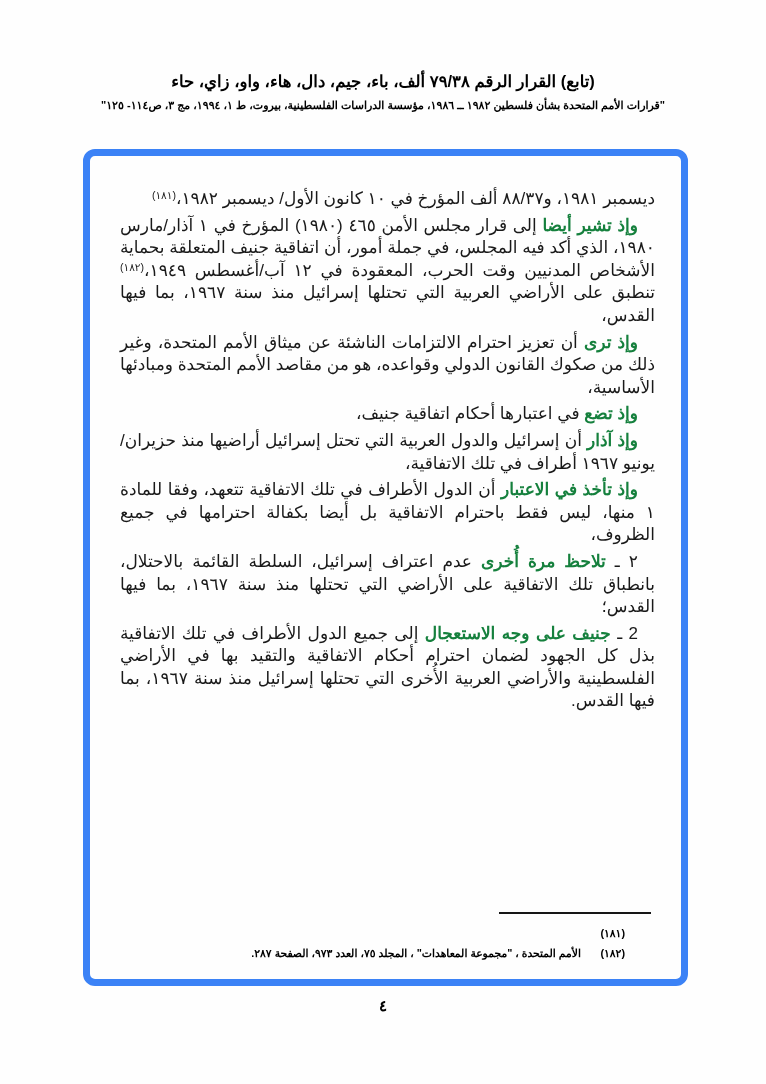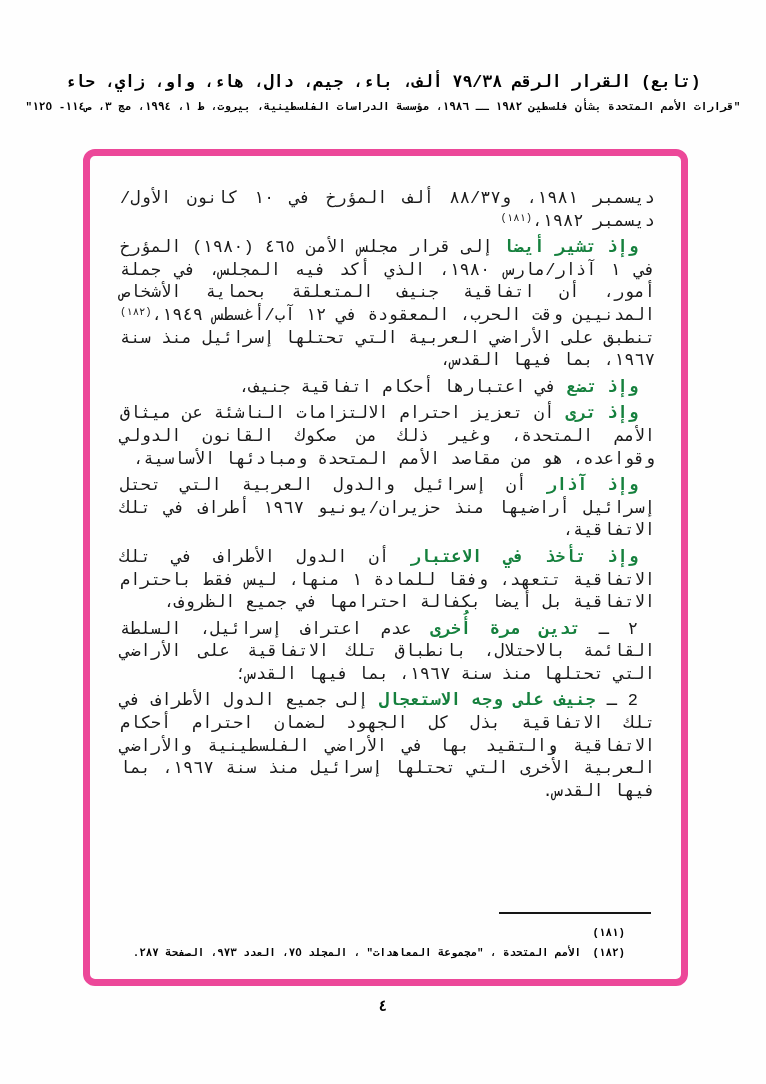--- a/index.html
+++ b/index.html
@@ -1,20 +1,20 @@
 <!DOCTYPE html>
 <html lang="ar"><head>
 <meta charset="utf-8">
 <style>
   html,body{margin:0;padding:0;background:#ffffff;}
   .page{
     position:relative;
     width:766px;height:1084px;
     background:#fefefe;
-    font-family:Liberation Mono, monospace;
+    font-family:Liberation Sans, sans-serif;
     color:#141414;
     overflow:hidden;
   }
   
   .hdr{
     position:absolute;top:72px;left:0;right:0;
     text-align:center;direction:rtl;
   }
   .hdr-title{
     font-size:16.5px;font-weight:700;color:#000;
@@ -22,21 +22,21 @@
   }
   .hdr-src{
     margin-top:8px;
     font-size:11px;font-weight:700;color:#000;
   }
   
   .frame{
     position:absolute;
     left:83px;top:149px;
     width:605px;height:837px;
-    border:7px solid #ec4899;
+    border:7px solid #3b82f6;
     border-radius:12px;
     box-sizing:border-box;
     background:#fefefe;
   }
   .frame-inner{
     position:absolute;inset:0;
     padding:32px 26px 0 30px;
     box-sizing:border-box;
   }
   
@@ -90,25 +90,25 @@
   <div class="hdr">
     <div class="hdr-title">(تابع) القرار الرقم ٧٩/٣٨ ألف، باء، جيم، دال، هاء، واو، زاي، حاء</div>
     <div class="hdr-src">"قرارات الأمم المتحدة بشأن فلسطين ١٩٨٢ ــ ١٩٨٦، مؤسسة الدراسات الفلسطينية، بيروت، ط ١، ١٩٩٤، مج ٣، ص١١٤- ١٢٥"</div>
   </div>
 
   <div class="frame">
     <div class="frame-inner">
       <div class="bodytext">
           <p class=""><span>ديسمبر ١٩٨١، و٨٨/٣٧ ألف المؤرخ في ١٠ كانون الأول/ ديسمبر ١٩٨٢،</span><sup>(١٨١)</sup></p>
           <p class="indent"><span class="b">وإذ تشير أيضا</span><span> إلى قرار مجلس الأمن ٤٦٥ (١٩٨٠) المؤرخ في ١ آذار/مارس ١٩٨٠، الذي أكد فيه المجلس، في جملة أمور، أن اتفاقية جنيف المتعلقة بحماية الأشخاص المدنيين وقت الحرب، المعقودة في ١٢ آب/أغسطس ١٩٤٩،</span><sup>(١٨٢)</sup><span> تنطبق على الأراضي العربية التي تحتلها إسرائيل منذ سنة ١٩٦٧، بما فيها القدس،</span></p>
+          <p class="indent"><span class="b">وإذ ترى</span><span> أن تعزيز احترام الالتزامات الناشئة عن ميثاق الأمم المتحدة، وغير ذلك من صكوك القانون الدولي وقواعده، هو من مقاصد الأمم المتحدة ومبادئها الأساسية،</span></p>
           <p class="indent"><span class="b">وإذ تضع</span><span> في اعتبارها أحكام اتفاقية جنيف،</span></p>
-          <p class="indent"><span class="b">وإذ ترى</span><span> أن تعزيز احترام الالتزامات الناشئة عن ميثاق الأمم المتحدة، وغير ذلك من صكوك القانون الدولي وقواعده، هو من مقاصد الأمم المتحدة ومبادئها الأساسية،</span></p>
           <p class="indent"><span class="b">وإذ آذار</span><span> أن إسرائيل والدول العربية التي تحتل إسرائيل أراضيها منذ حزيران/يونيو ١٩٦٧ أطراف في تلك الاتفاقية،</span></p>
           <p class="indent"><span class="b">وإذ تأخذ في الاعتبار</span><span> أن الدول الأطراف في تلك الاتفاقية تتعهد، وفقا للمادة ١ منها، ليس فقط باحترام الاتفاقية بل أيضا بكفالة احترامها في جميع الظروف،</span></p>
-          <p class="indent"><span>٢ ـ </span><span class="b">تدين مرة أُخرى</span><span> عدم اعتراف إسرائيل، السلطة القائمة بالاحتلال، بانطباق تلك الاتفاقية على الأراضي التي تحتلها منذ سنة ١٩٦٧، بما فيها القدس؛</span></p>
+          <p class="indent"><span>٢ ـ </span><span class="b">تلاحظ مرة أُخرى</span><span> عدم اعتراف إسرائيل، السلطة القائمة بالاحتلال، بانطباق تلك الاتفاقية على الأراضي التي تحتلها منذ سنة ١٩٦٧، بما فيها القدس؛</span></p>
           <p class="indent"><span>2 ـ </span><span class="b">جنيف على وجه الاستعجال</span><span> إلى جميع الدول الأطراف في تلك الاتفاقية بذل كل الجهود لضمان احترام أحكام الاتفاقية والتقيد بها في الأراضي الفلسطينية والأراضي العربية الأُخرى التي تحتلها إسرائيل منذ سنة ١٩٦٧، بما فيها القدس.</span></p>
         </div>
       <div class="fnarea">
         <div class="fnsep"></div>
         <div>
             <div class="fn">
               <span class="fnm">(١٨١)</span>
             </div>
             <div class="fn">
               <span class="fnm">(١٨٢)</span>

